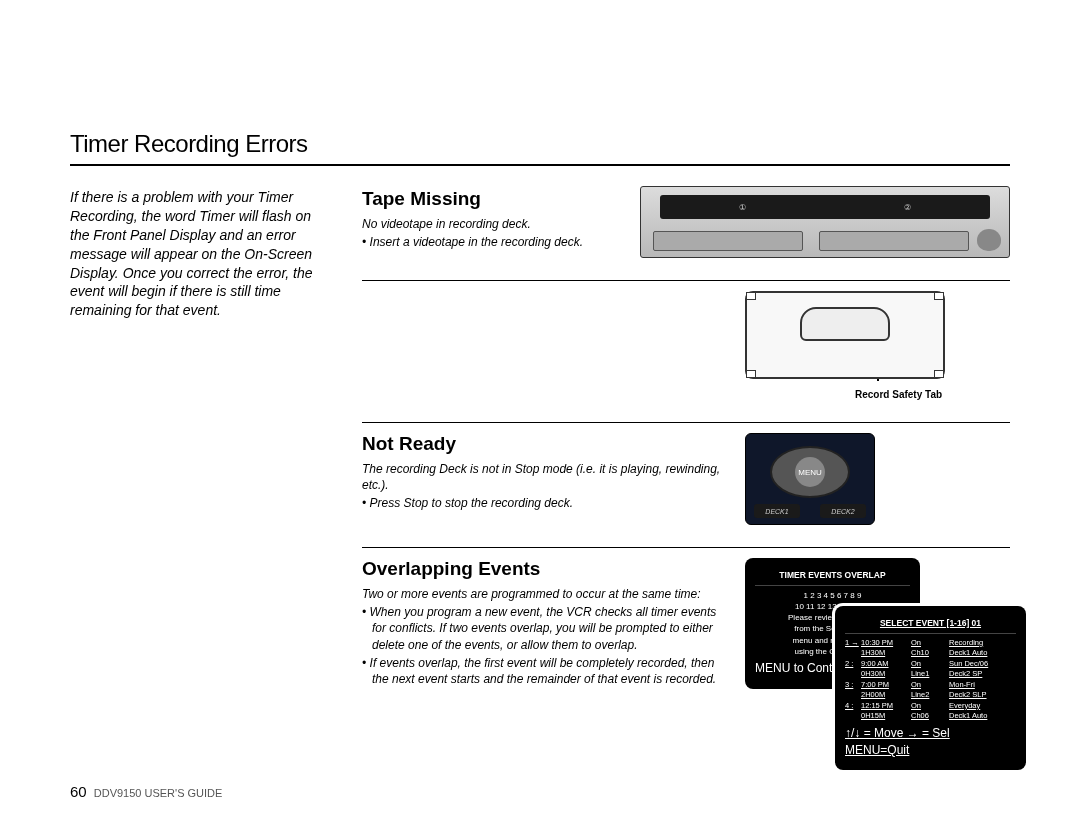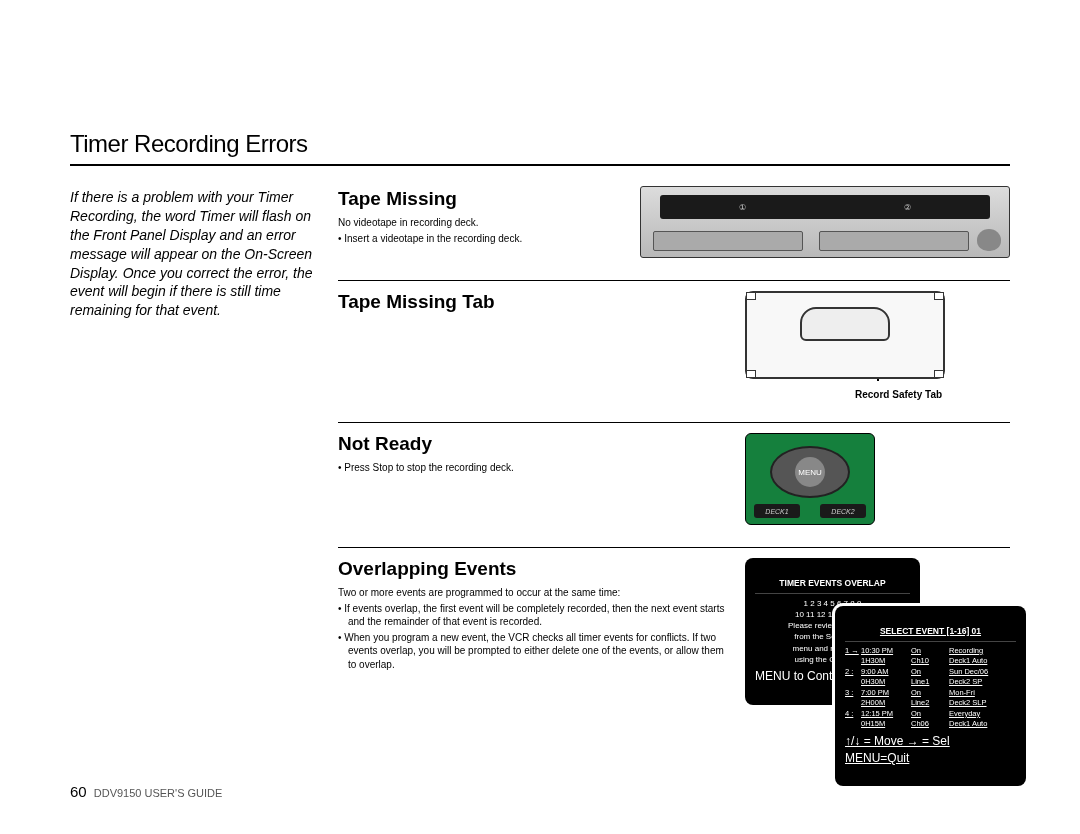--- a/index.html
+++ b/index.html
@@ -34,39 +34,41 @@
   .intro {
     font-style: italic;
     font-size: 14px;
     line-height: 1.35;
   }
   .right-col {
     flex: 1;
     display: flex;
     flex-direction: column;
     gap: 12px;
+    margin-left: 24px;
   }
   .section {
     display: flex;
     gap: 18px;
     padding-bottom: 10px;
   }
   .section + .section { border-top: 1px solid #000; padding-top: 10px; }
   .section-text {
     flex: 1;
     min-width: 0;
   }
   .section-title {
     font-size: 19px;
     font-weight: bold;
     margin-bottom: 6px;
   }
   .section-body {
-    font-size: 10px;
+    font-size: 12px;
     line-height: 1.35;
+    font-style: italic;
   }
   .section-body ul {
     list-style: none;
     padding-left: 0;
   }
   .section-body li::before { content: "• "; }
   .section-body li { padding-left: 10px; text-indent: -10px; margin-top: 2px; }
   .section-graphic {
     width: 265px;
     flex-shrink: 0;
@@ -102,30 +104,30 @@
     width: 200px; height: 88px; border: 2px solid #333; border-radius: 8px; position: relative; background:#f8f8f8;
   }
   .cassette .win { position:absolute; top:14px; left:50%; transform:translateX(-50%); width:90px; height:34px; border:2px solid #333; border-radius:16px 16px 6px 6px; background:#eee; }
   .cassette .notch { position:absolute; width:10px; height:8px; background:#fff; border:1px solid #333; }
   .cassette .notch.tl{ top:-1px; left:-1px; } .cassette .notch.tr{ top:-1px; right:-1px; }
   .cassette .notch.bl{ bottom:-1px; left:-1px; } .cassette .notch.br{ bottom:-1px; right:-1px; }
   .cassette-label { font-size:10px; font-weight:bold; margin-top:4px; margin-left:110px; }
   .arrow-line { width:2px; height:18px; background:#000; margin-left:132px; margin-top:-20px; }
   
   .remote {
-    width: 130px; height: 92px; background:#15803d; border:1px solid #000; border-radius:6px; position:relative;
+    width: 130px; height: 92px; background:#0f172a; border:1px solid #000; border-radius:6px; position:relative;
   }
   .remote .dpad { position:absolute; top:12px; left:50%; transform:translateX(-50%); width:80px; height:52px; background:#555; border-radius:50%; border:2px solid #222; display:flex; align-items:center; justify-content:center;}
   .remote .menu { width:30px; height:30px; background:#888; border-radius:50%; font-size:8px; color:#fff; display:flex; align-items:center; justify-content:center;}
   .remote .drow { position:absolute; bottom:6px; left:8px; right:8px; display:flex; justify-content:space-between; }
   .remote .dbtn { width:46px; height:14px; background:#1a1a1a; border-radius:3px; font-size:7px; color:#ccc; display:flex; align-items:center; justify-content:center; font-style:italic;}
   
   .osd-wrap { position: relative; width: 265px; height: 160px; }
   .osd {
-    position:absolute; background:#000; color:#fff; border-radius:8px; padding:20px 10px; font-size:8px; line-height:1.4;
+    position:absolute; background:#000; color:#fff; border-radius:8px; padding:12px 10px; font-size:8px; line-height:1.4;
     box-shadow: 0 0 0 3px #fff;
   }
   .osd .osd-title { text-align:center; font-size:8.5px; font-weight:bold; border-bottom:1px solid #444; padding-bottom:3px; margin-bottom:4px;}
   .osd1 { top:0; left:0; width:175px; }
   .osd2 { top:48px; left:90px; width:191px;text-decoration:underline; }
   .osd-row { display:flex; gap:4px; font-size:7.5px; white-space:nowrap; }
   .osd-row span:first-child { width:12px; }
   .osd-row .t{ width:46px;} .osd-row .c{ width:34px;} .osd-row .d{ flex:1; }
   .osd-foot { font-size:12px; margin-top:3px; }
   .footer {
@@ -164,39 +166,39 @@
           </div>
           <div class="vcr-slot slot-l"></div>
           <div class="vcr-slot slot-r"></div>
           <div class="vcr-logo"></div>
         </div>
       </div>
     </div>
 
     <div class="section">
       <div class="section-text">
-        <div class="section-title">Tape Missing Tab</div>
       </div>
       <div class="section-graphic">
         <div class="cassette">
           <div class="win"></div>
           <div class="notch tl"></div>
             <div class="notch tr"></div>
           <div class="notch bl"></div>
             <div class="notch br"></div>
         </div>
         <div class="arrow-line"></div>
         <div class="cassette-label">Record Safety Tab</div>
       </div>
     </div>
 
     <div class="section">
       <div class="section-text">
         <div class="section-title">Not Ready</div>
         <div class="section-body">
+          <div>The recording Deck is not in Stop mode (i.e. it is playing, rewinding, etc.).</div>
           <ul>
               <li>Press Stop to stop the recording deck.</li>
             </ul>
         </div>
       </div>
       <div class="section-graphic">
         <div class="remote">
           <div class="dpad">
             <div class="menu">MENU</div>
           </div>
@@ -207,22 +209,22 @@
         </div>
       </div>
     </div>
 
     <div class="section" style="border-bottom:none;">
       <div class="section-text">
         <div class="section-title">Overlapping Events</div>
         <div class="section-body">
           <div>Two or more events are programmed to occur at the same time:</div>
           <ul>
+            <li>When you program a new event, the VCR checks all timer events for conflicts. If two events overlap, you will be prompted to either delete one of the events, or allow them to overlap.</li>
             <li>If events overlap, the first event will be completely recorded, then the next event starts and the remainder of that event is recorded.</li>
-            <li>When you program a new event, the VCR checks all timer events for conflicts. If two events overlap, you will be prompted to either delete one of the events, or allow them to overlap.</li>
           </ul>
         </div>
       </div>
       <div class="section-graphic">
         <div class="osd-wrap">
           <div class="osd osd1">
             <div class="osd-title">TIMER EVENTS OVERLAP</div>
             <div style="text-align:center">1   2   3   4   5   6   7   8   9</div>
             <div style="text-align:center">10  11  12  13  14  15  16</div>
             <div style="text-align:center">Please review the events</div>

